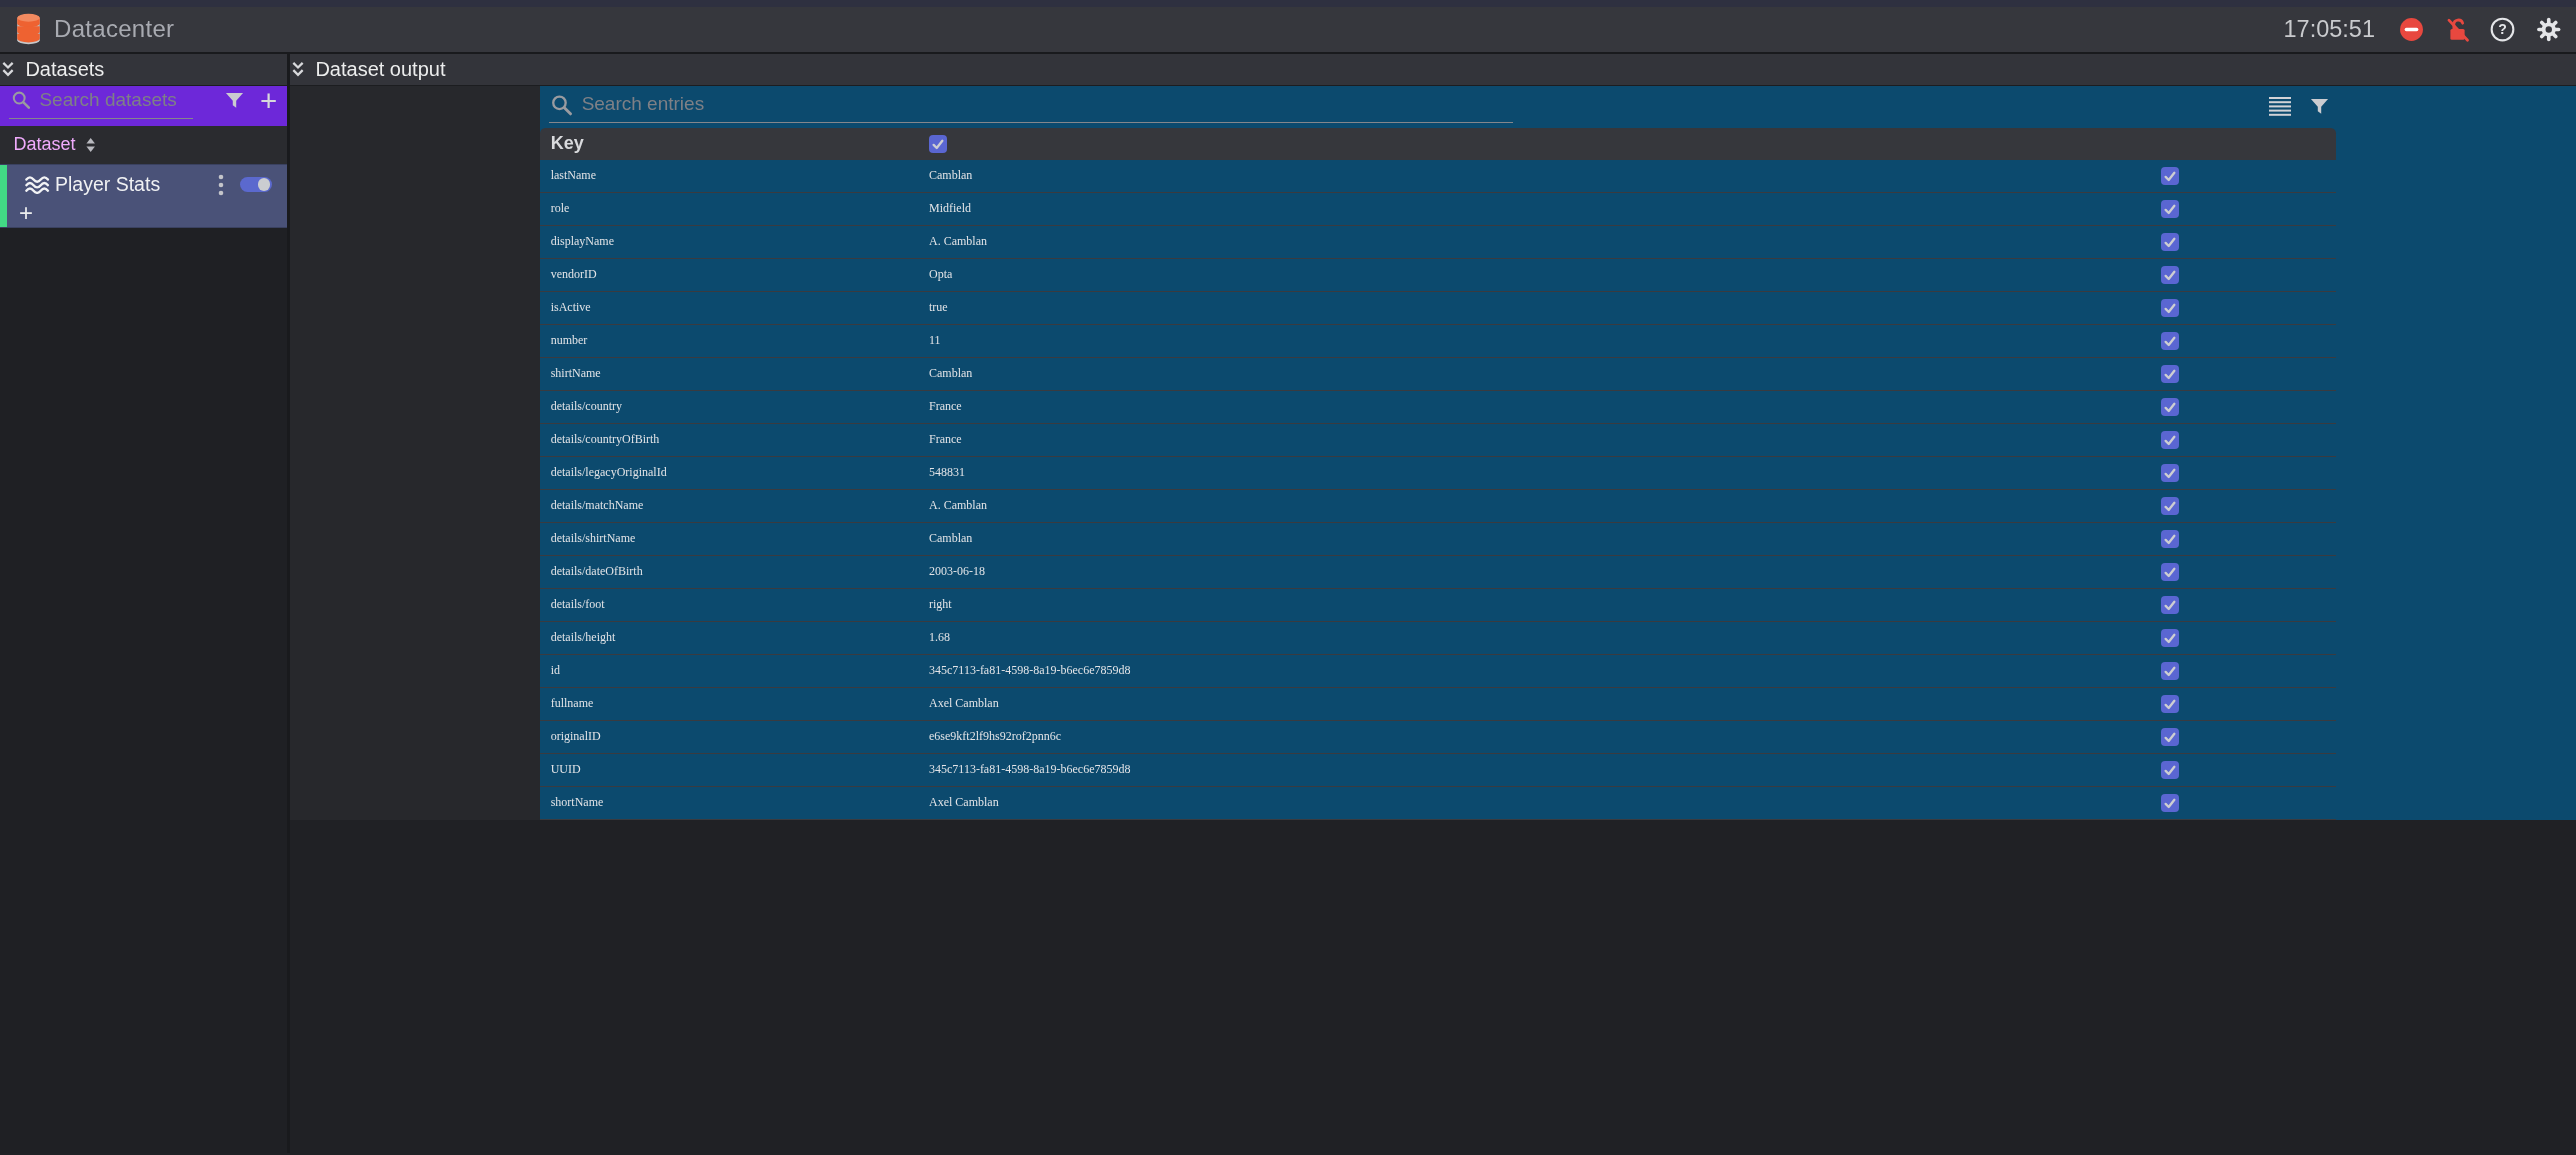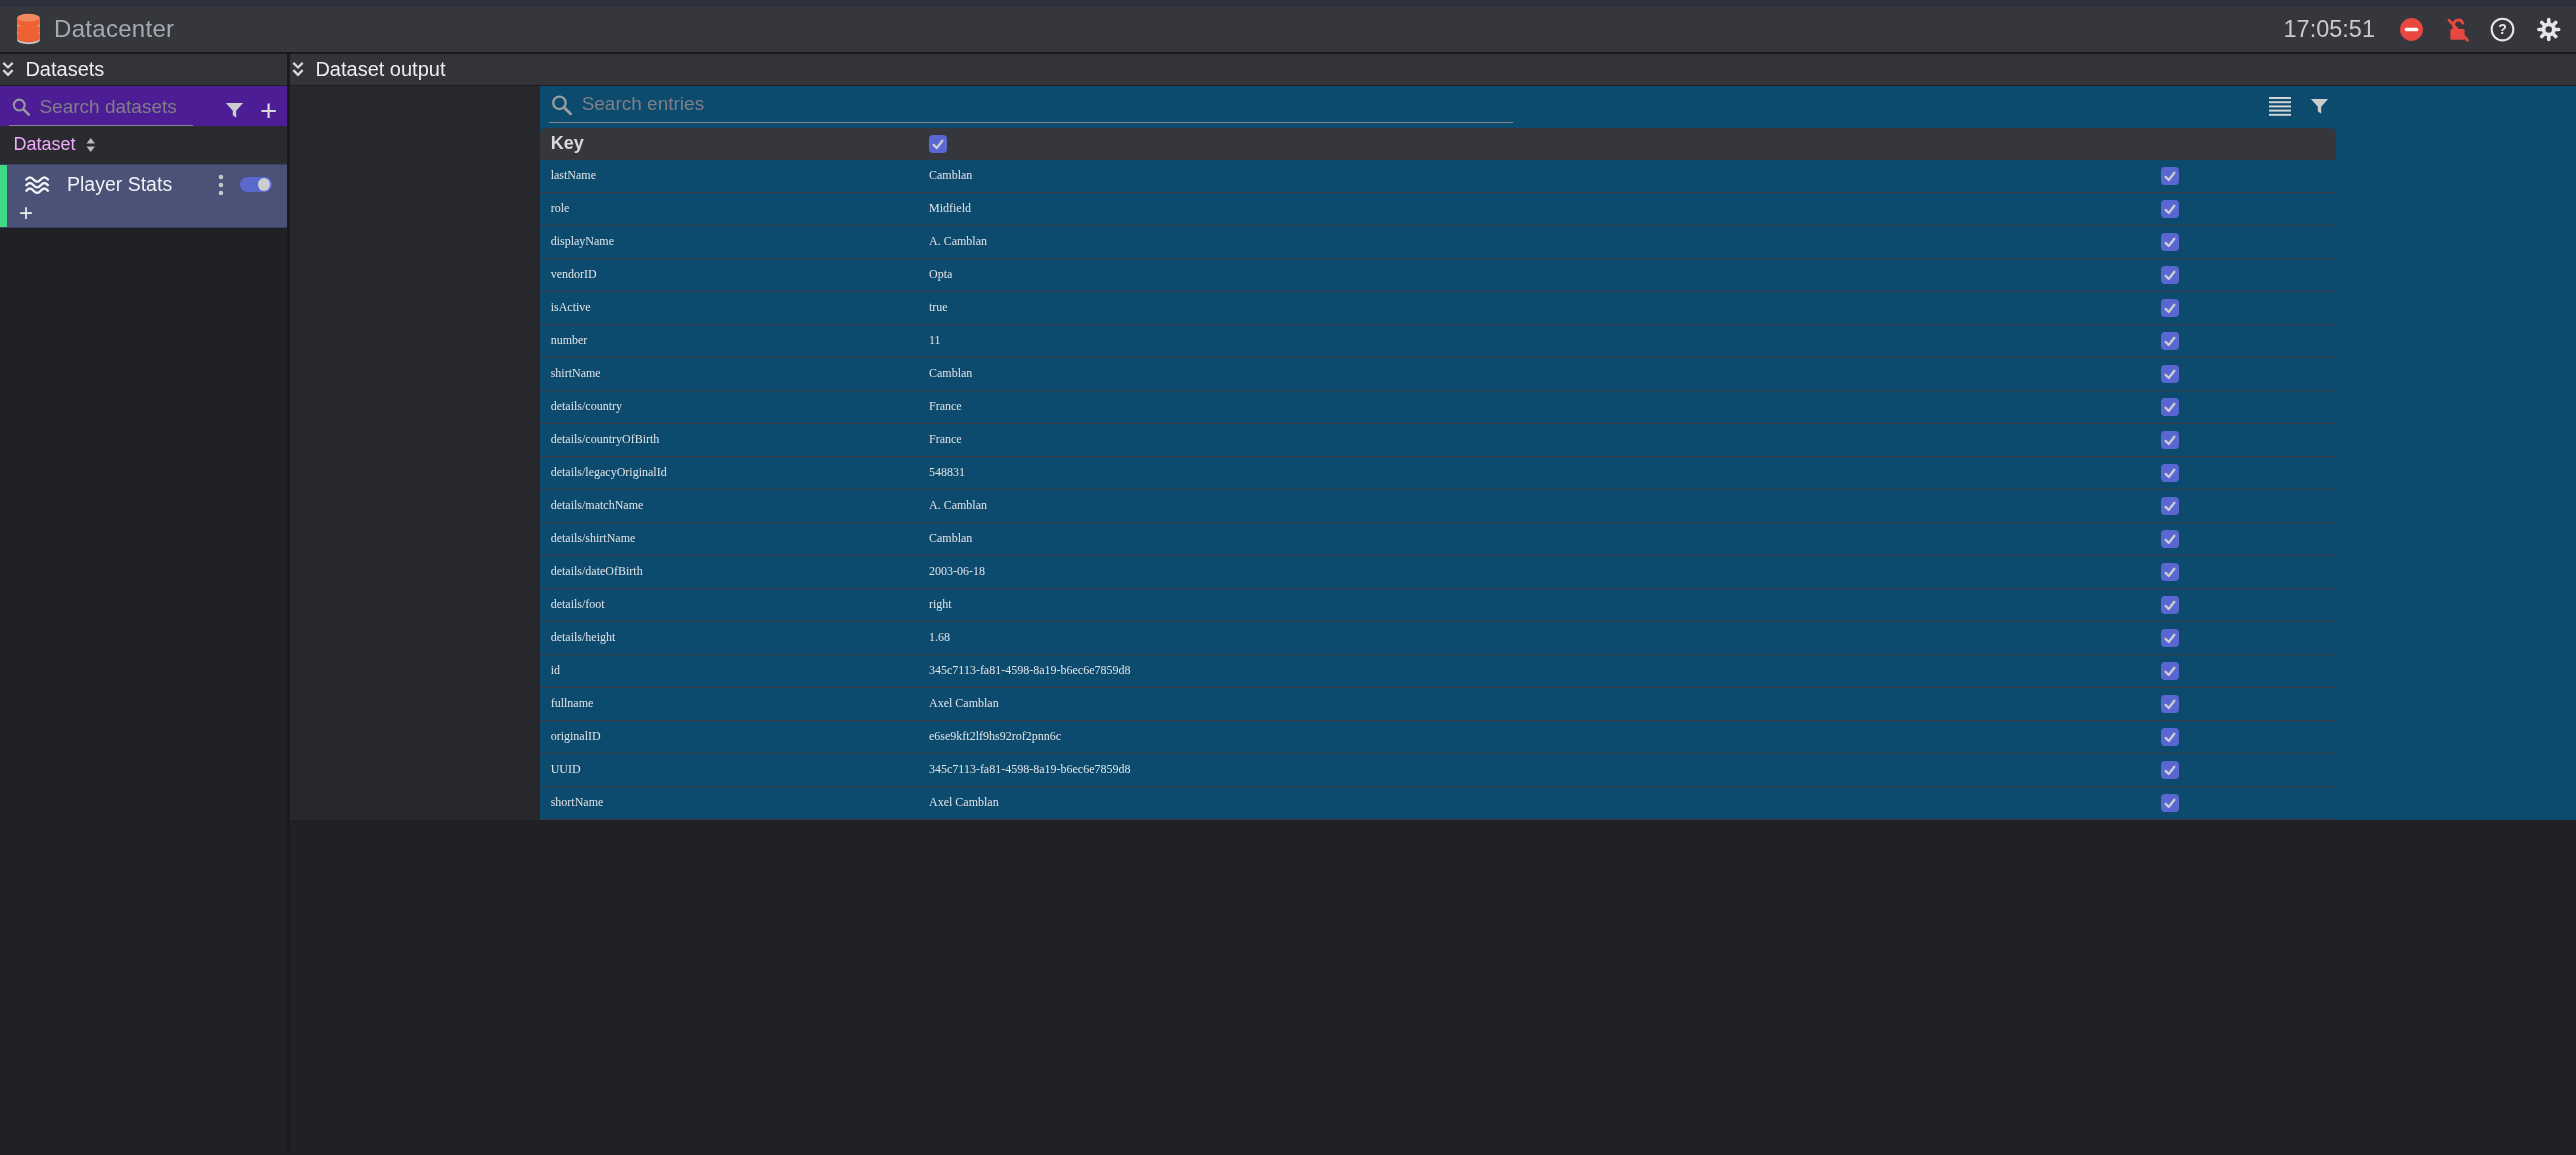--- a/index.html
+++ b/index.html
@@ -20,38 +20,38 @@
   .panels { display:flex; height:1099px; }
   .sidebar { width:287px; background:#1f2024; display:flex; flex-direction:column; }
   .v-divider { width:3.4px; background:#191a1d; }
   .mainpanel { flex:1; background:#202125; display:flex; flex-direction:column; }
 
   .panel-header { height:32px; background:#33343a; display:flex; align-items:center;
                   padding:0 0; gap:9.4px; border-bottom:1.3px solid #1c1d20; }
   .panel-title { font-size:20px; font-weight:500; color:#eceded; }
 
   
-  .sb-search { height:40px; background:#4c1d95; display:flex; align-items:flex-end; padding:0 9.4px; }
+  .sb-search { height:40px; background:#6d28d9; display:flex; align-items:flex-start; padding:0 9.4px; }
   .search-box { display:flex; align-items:center; gap:9.4px; border-bottom:1.3px solid #85868b;
                 padding:2.7px 1.3px 6.7px; }
   .sb-search .search-box { width:184px; }
   .search-box input { background:transparent; border:none; outline:none; color:#e3e4e7;
                       font-size:19px; width:100%; font-family:"Liberation Sans", sans-serif; }
   .search-box input::placeholder { color:#7e8086; }
   .sb-search-icons { margin-left:auto; display:flex; align-items:center; gap:16px; }
   .plus-glyph { font-size:29.5px; font-weight:300; color:#d7d8db; line-height:1; }
 
   .sb-list-header { height:38px; background:#2a2b2f; display:flex; align-items:center;
                     padding:0 13.4px; gap:9.4px; }
   .sb-list-header span { font-size:18px; color:#f0abfc; }
 
   .dataset-item { height:64px; background:var(--selected-row); position:relative;
                   border-top:0.7px solid #3a4160; border-bottom:0.7px solid #3a4160; }
   .green-bar { position:absolute; left:0; top:0; width:6.7px; height:100%; background:var(--green-bar); }
-  .ds-line1 { display:flex; align-items:center; height:36px; padding:4px 15px 0 24px; gap:12px; }
+  .ds-line1 { display:flex; align-items:center; height:36px; padding:4px 15px 0 24px; }
   .ds-name { font-size:19.5px; color:#f0f1f3; }
   .ds-actions { margin-left:auto; display:flex; align-items:center; gap:16px; }
   .toggle { width:32px; height:15.4px; border-radius:8px; background:var(--toggle-on); position:relative; }
   .toggle .knob { position:absolute; right:1.3px; top:1.3px; width:12.7px; height:12.7px;
                   border-radius:50%; background:#cbcdd1; }
   .ds-line2 { padding-left:19px; }
   .ds-add { font-size:24px; font-weight:300; color:#eceded; line-height:1; }
   .sb-fill { flex:1; background:#1f2024; }
 
   

